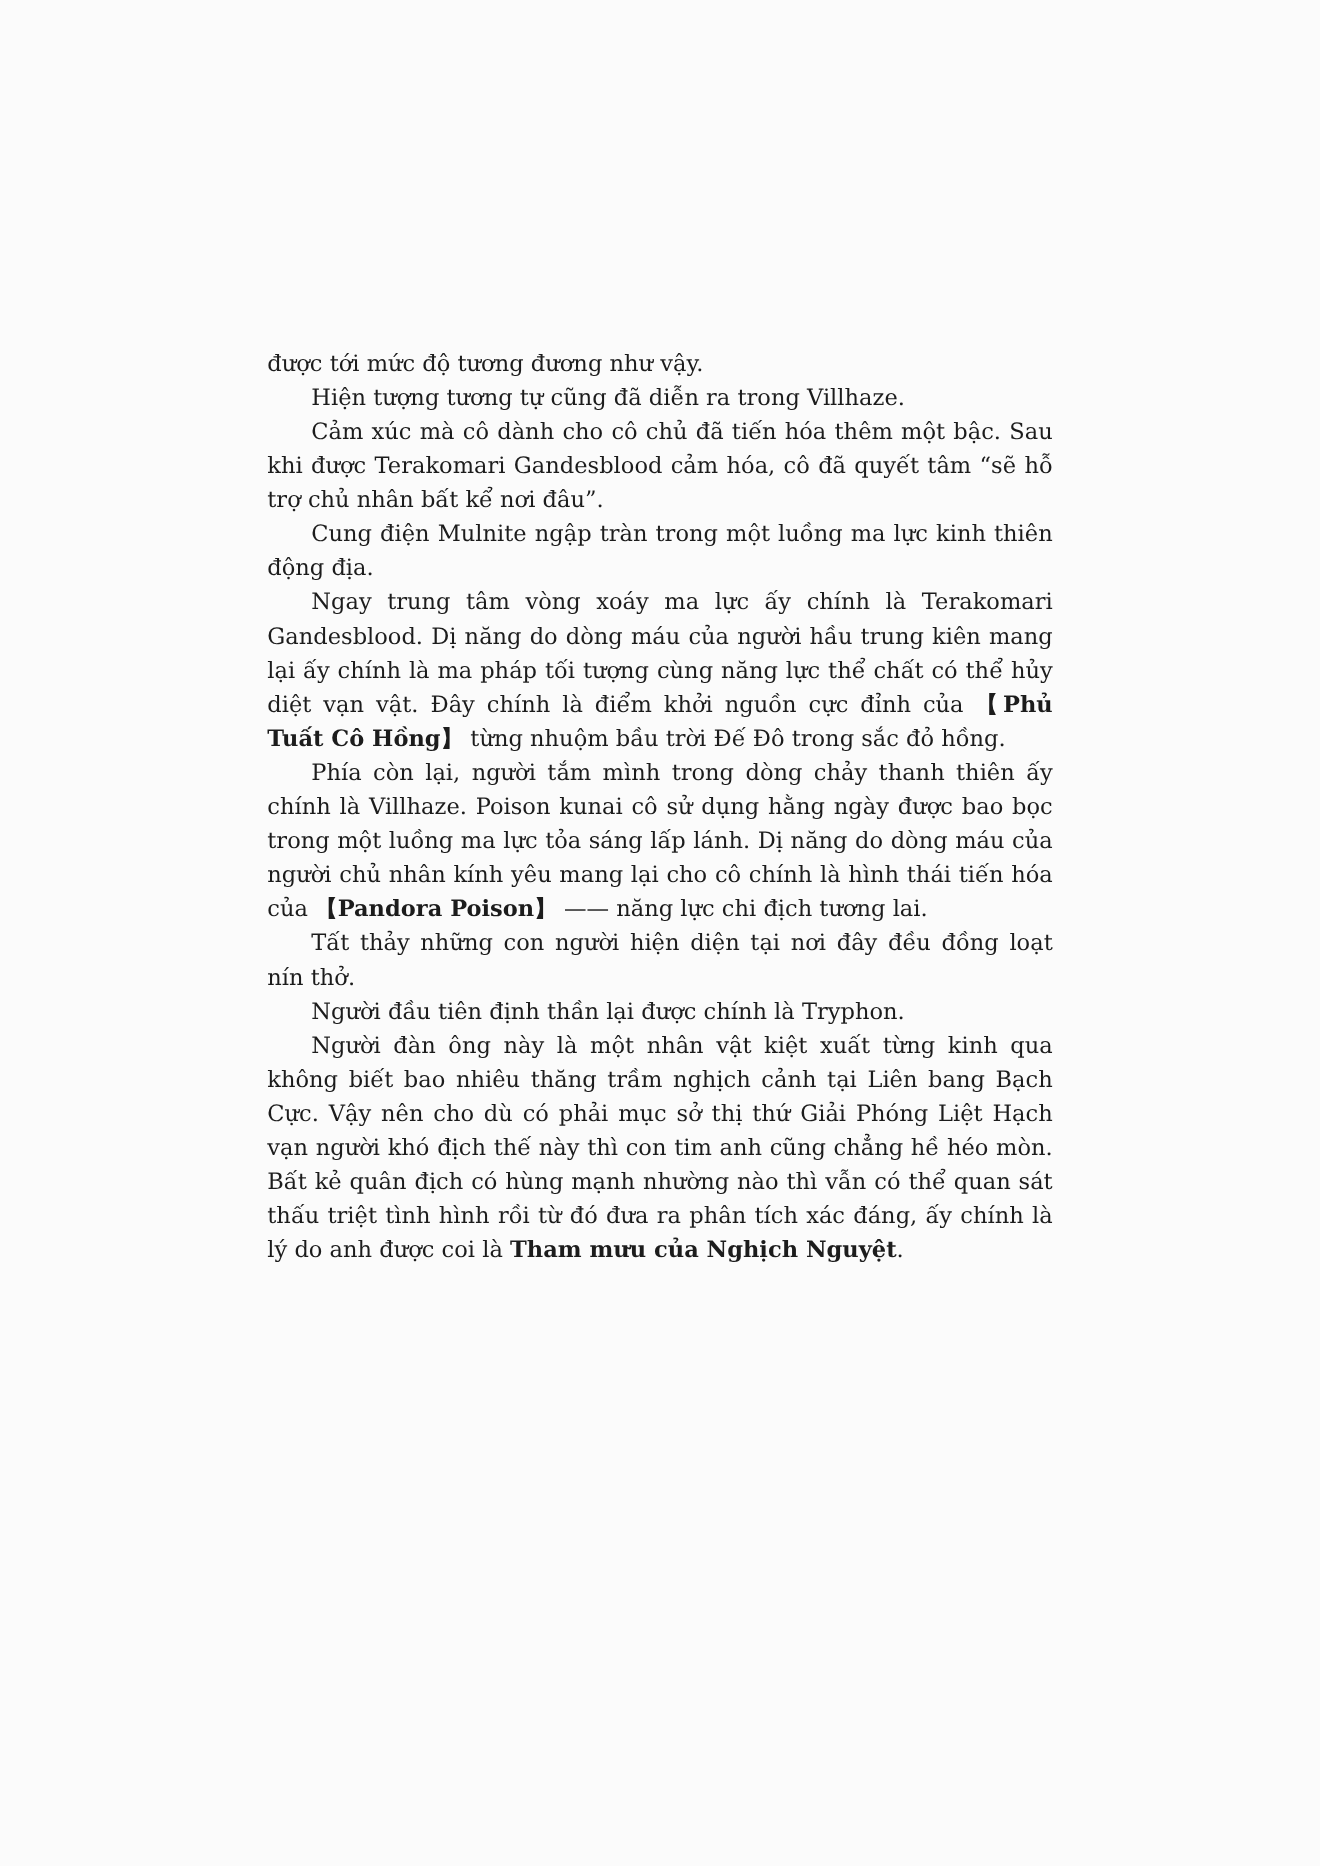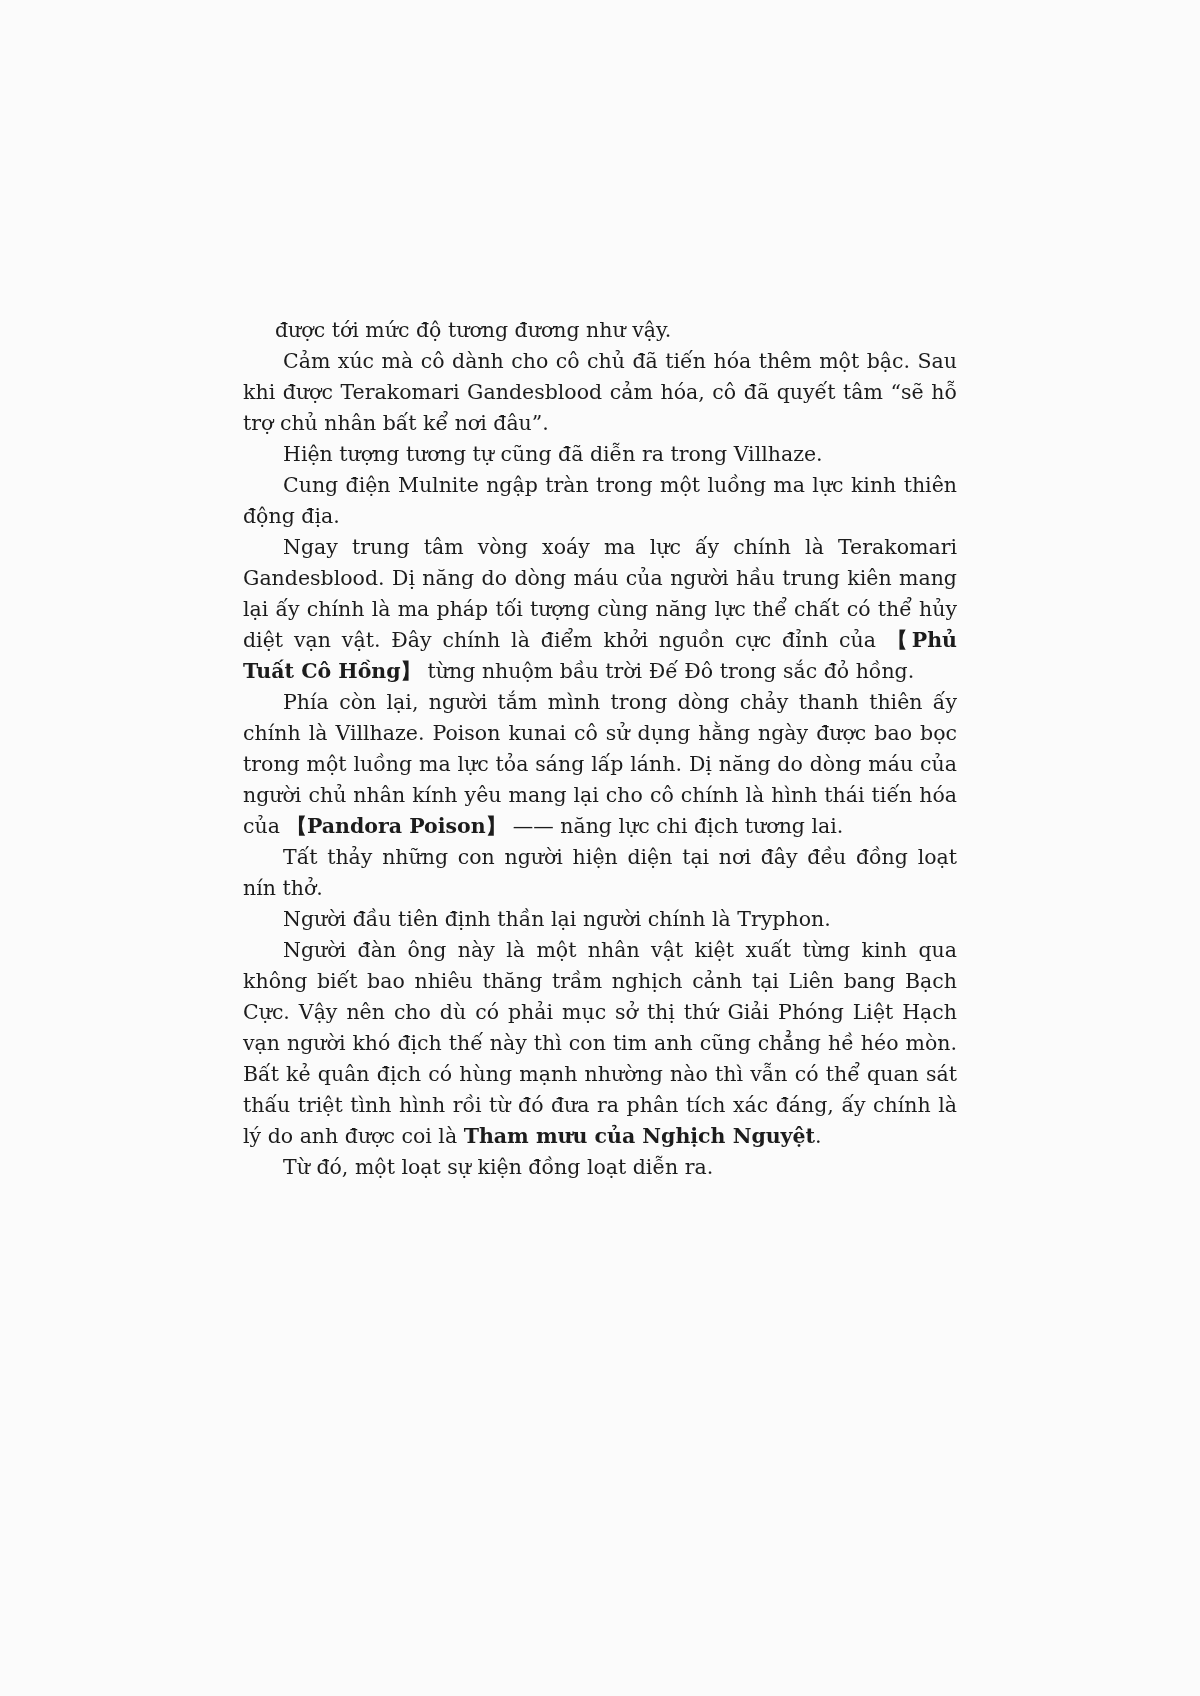--- a/index.html
+++ b/index.html
@@ -31,42 +31,41 @@
       color: #1c1c1c;
       text-align: justify;
     }
     .para {
       margin: 0;
       text-indent: 40px;
       hyphens: none;
     }
     .para.no-indent {
       text-indent: 0;
-      margin-left: 32px;
     }
     .bold {
       font-weight: bold;
     }
   </style>
 </head>
 <body>
 
 <div class="page">
   <div class="text-block">
 
     <p class="para no-indent">
       <span>được tới mức độ tương đương như vậy.</span>
     </p>
 
     <p class="para">
-      <span>Cảm xúc mà cô dành cho cô chủ đã tiến hóa thêm một bậc. Sau khi được Terakomari Gandesblood cảm hóa, cô đã quyết tâm “sẽ hỗ trợ chủ nhân bất kể nơi đâu”.</span>
+      <span>Hiện tượng tương tự cũng đã diễn ra trong Villhaze.</span>
     </p>
 
     <p class="para">
-      <span>Hiện tượng tương tự cũng đã diễn ra trong Villhaze.</span>
+      <span>Cảm xúc mà cô dành cho cô chủ đã tiến hóa thêm một bậc. Sau khi được Terakomari Gandesblood cảm hóa, cô đã quyết tâm “sẽ hỗ trợ chủ nhân bất kể nơi đâu”.</span>
     </p>
 
     <p class="para">
       <span>Cung điện Mulnite ngập tràn trong một luồng ma lực kinh thiên động địa.</span>
     </p>
 
     <p class="para">
       <span>Ngay trung tâm vòng xoáy ma lực ấy chính là Terakomari Gandesblood. Dị năng do dòng máu của người hầu trung kiên mang lại ấy chính là ma pháp tối tượng cùng năng lực thể chất có thể hủy diệt vạn vật. Đây chính là điểm khởi nguồn cực đỉnh của </span><span class="bold">【Phủ Tuất Cô Hồng】</span><span> từng nhuộm bầu trời Đế Đô trong sắc đỏ hồng.</span>
     </p>
 
@@ -76,25 +75,22 @@
 
 
 
     <p class="para">
       <span>Tất thảy những con người hiện diện tại nơi đây đều đồng loạt nín thở.</span>
     </p>
 
 
 
     <p class="para">
-      <span>Người đầu tiên định thần lại người chính là Tryphon.</span>
+      <span>Người đầu tiên định thần lại được chính là Tryphon.</span>
     </p>
 
     <p class="para">
       <span>Người đàn ông này là một nhân vật kiệt xuất từng kinh qua không biết bao nhiêu thăng trầm nghịch cảnh tại Liên bang Bạch Cực. Vậy nên cho dù có phải mục sở thị thứ Giải Phóng Liệt Hạch vạn người khó địch thế này thì con tim anh cũng chẳng hề héo mòn. Bất kẻ quân địch có hùng mạnh nhường nào thì vẫn có thể quan sát thấu triệt tình hình rồi từ đó đưa ra phân tích xác đáng, ấy chính là lý do anh được coi là </span><span class="bold">Tham mưu của Nghịch Nguyệt</span><span>.</span>
     </p>
 
-    <p class="para">
-      <span>Từ đó, một loạt sự kiện đồng loạt diễn ra.</span>
-    </p>
 
   </div>
 </div>
 
 </body></html>

